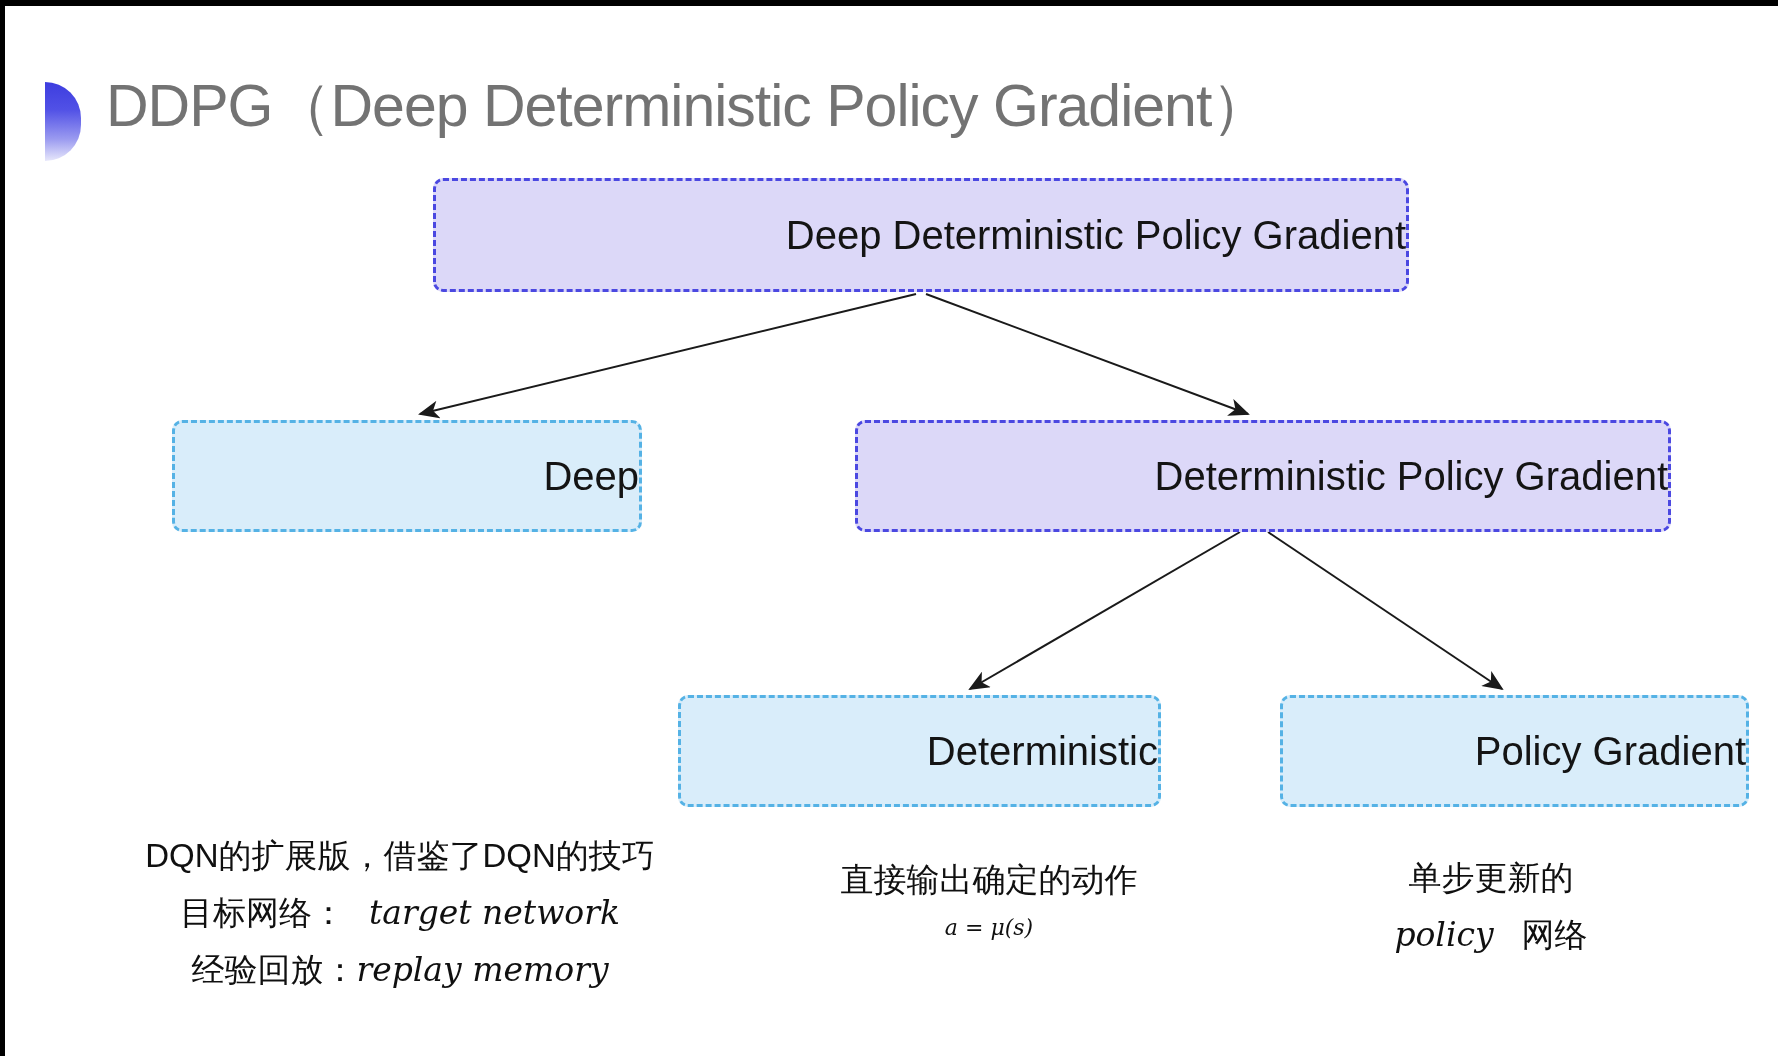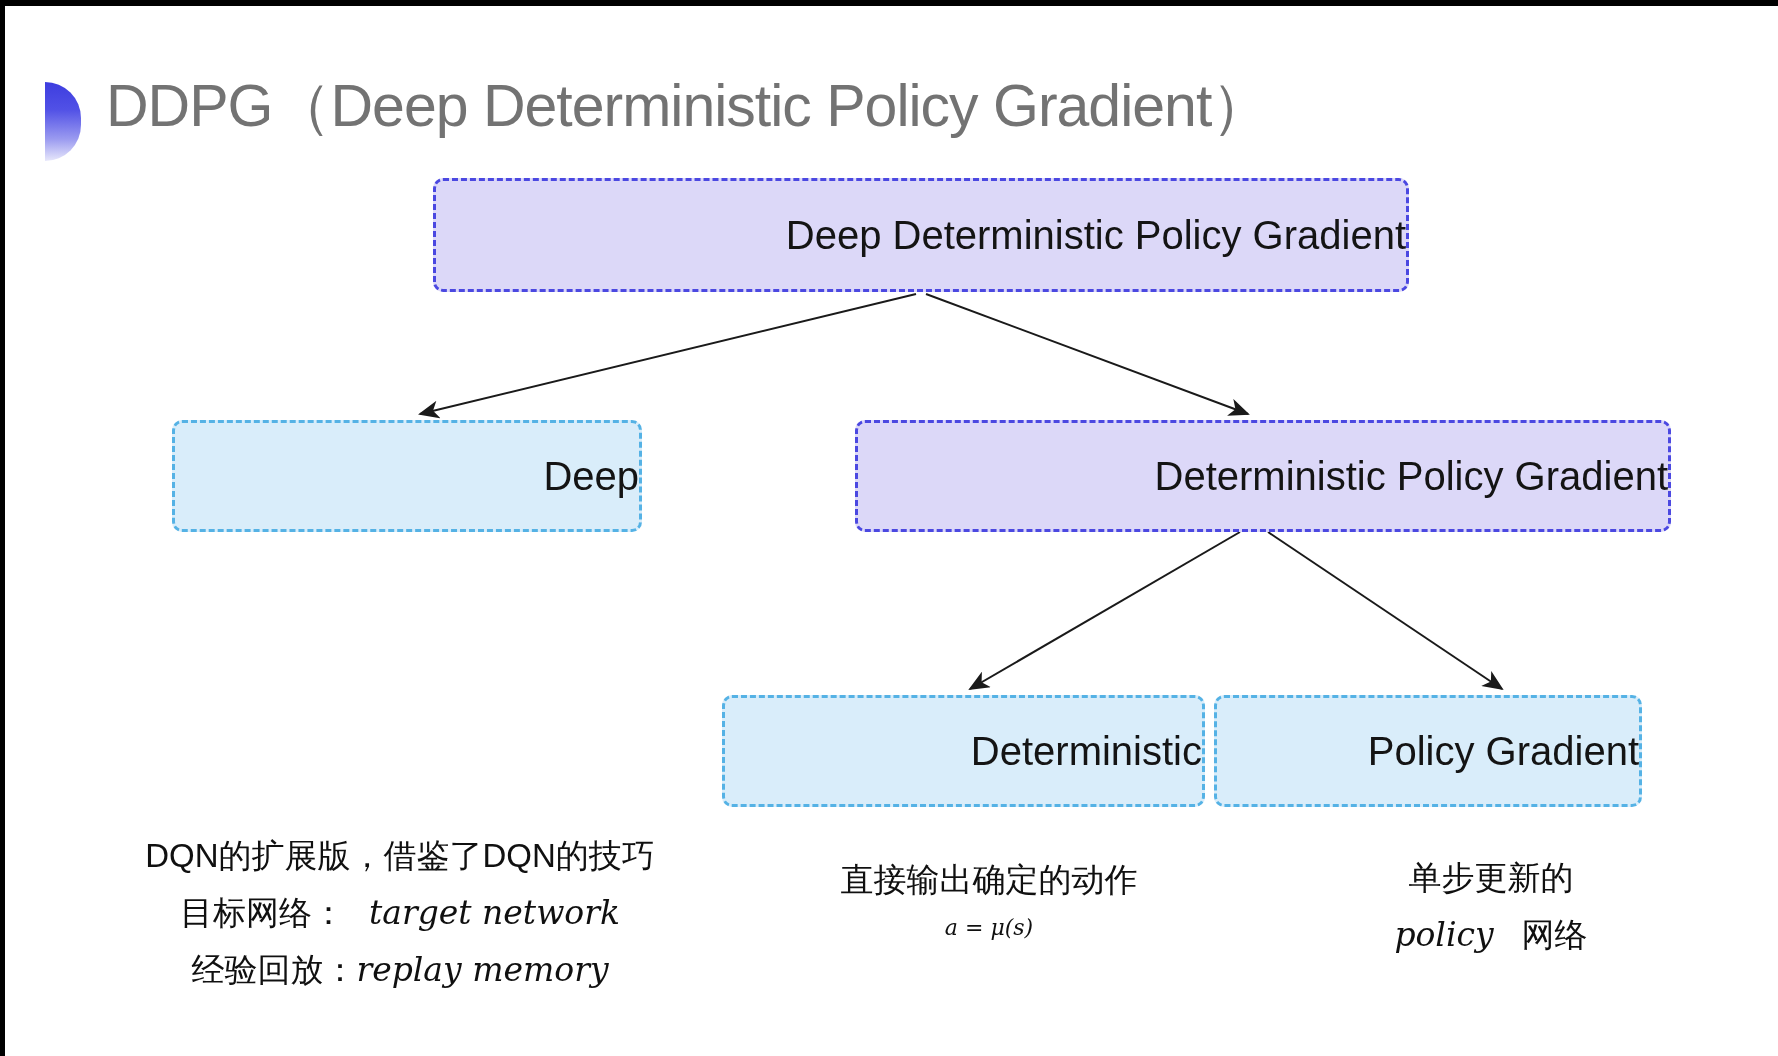--- a/index.html
+++ b/index.html
@@ -30,22 +30,22 @@
     border-radius: 10px;
     display: flex; align-items: center; justify-content: flex-end;
     font-size: 40px; color: #141414; white-space: nowrap;
   }
   .node-purple { background: #dcd8f8; border: 3px dashed #4b48e1; }
   .node-blue   { background: #d9edfa; border: 3px dashed #55b2e5; }
 
   .node-root          { left: 433px; top: 178px; width: 970px; height: 108px; }
   .node-deep          { left: 172px; top: 420px; width: 464px; height: 106px; }
   .node-dpg           { left: 855px; top: 420px; width: 810px; height: 106px; }
-  .node-deterministic { left: 722px; top: 695px; width: 477px; height: 106px; }
-  .node-policy        { left: 1214px; top: 695px; width: 422px; height: 106px; }
+  .node-deterministic { left: 678px; top: 695px; width: 477px; height: 106px; }
+  .node-policy        { left: 1280px; top: 695px; width: 422px; height: 106px; padding-left: 41px; }
 
   .arrows { position: absolute; left: 0; top: 0; width: 1778px; height: 1056px; pointer-events: none; }
 
   .note {
     position: absolute; text-align: center;
     font-size: 33px; color: #101010; line-height: 1.72; white-space: nowrap;
   }
   .note-deep          { left: 90px;  top: 828px; width: 620px; }
   .note-deterministic { left: 789px; top: 852px; width: 400px; }
   .note-policy        { left: 1291px;top: 850px; width: 400px; }

